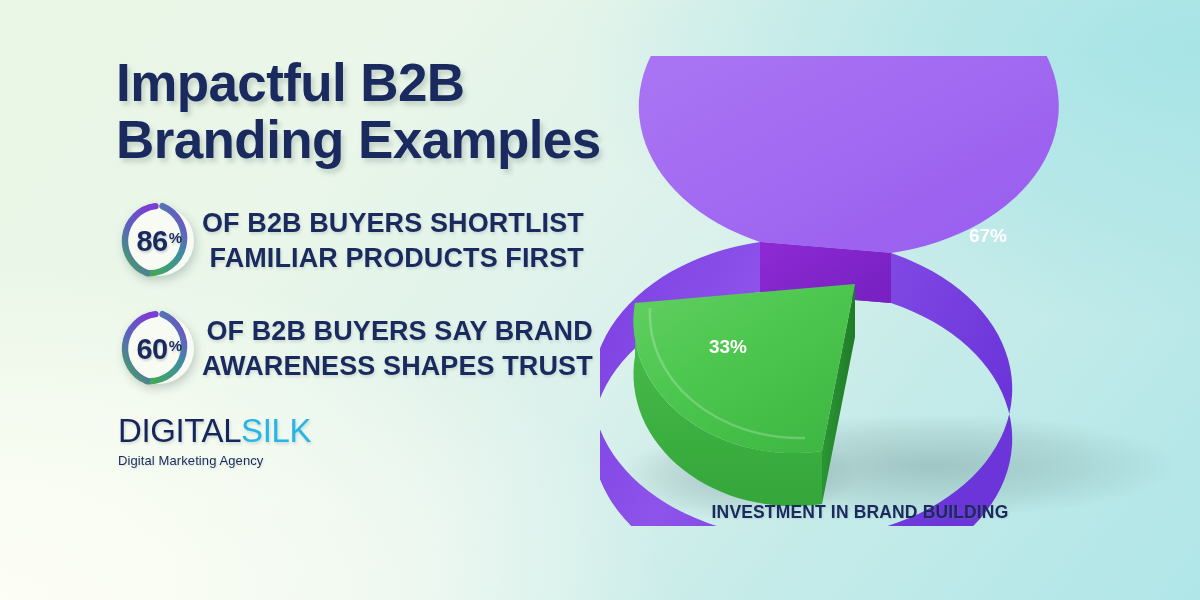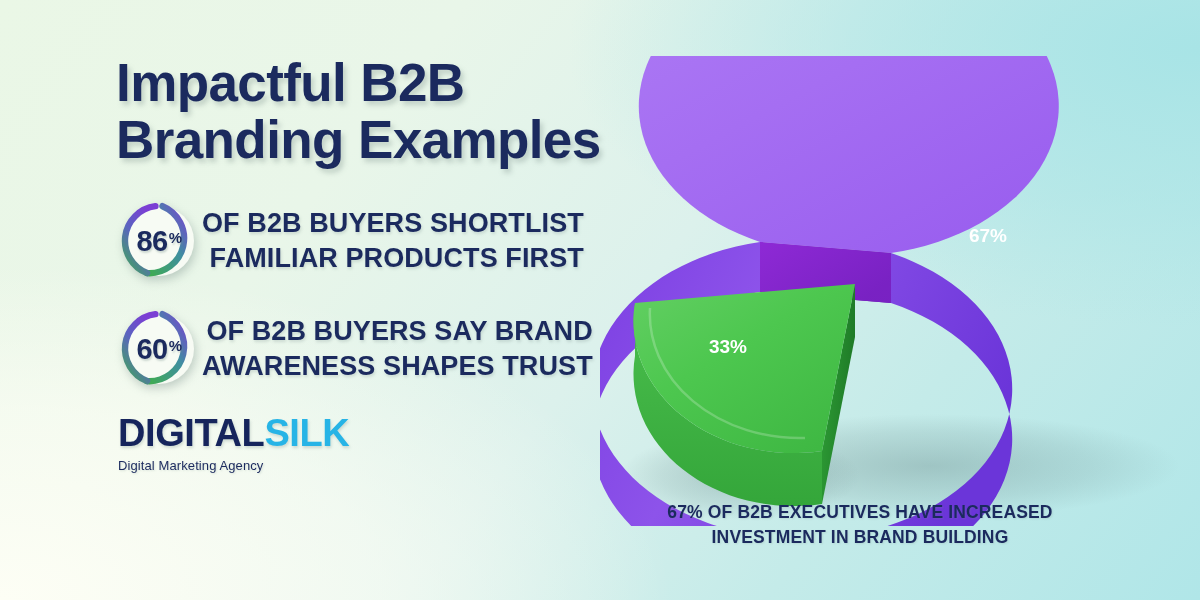--- a/index.html
+++ b/index.html
@@ -84,22 +84,22 @@
     font-weight: bold;
     line-height: 1.32;
     letter-spacing: 0.1px;
     text-shadow: 1px 2px 3px rgba(125,148,143,0.28);
   }
   .stat-text span { display: block; white-space: nowrap; }
 
   
   .logo-block { margin-top: 14px; margin-left: 2px; }
   .logo-word {
-    font-size: 38px;
-    font-weight: bold;
+    font-size: 33px;
+    font-weight: normal;
     letter-spacing: -0.4px;
     line-height: 1;
     text-shadow: 1px 2px 3px rgba(120,145,140,0.3);
   }
   .logo-digital { color: #16255c; }
   .logo-silk { color: #27b4e6; }
   .logo-tag {
     margin-top: 6px;
     color: #1b2a5e;
     font-size: 13px;
@@ -290,17 +290,16 @@
 
       <path d="M 255 228 L 222 395 A 160 132 0 0 1 35 247 Z" fill="url(#greenTop)"></path>
 
       <path d="M 50 252 A 150 124 0 0 0 205 382" fill="none" stroke="rgba(255,255,255,0.22)" stroke-width="2.5"></path>
 
       <text class="slice-label" x="128" y="297" text-anchor="middle">33%</text>
     </svg>
   </div>
 
   <div class="caption">
-    <span>67% OF B2B EXECUTIVES HAVE INCREASED</span>
     <span>INVESTMENT IN BRAND BUILDING</span>
   </div>
 
 </div>
 
 </body></html>

